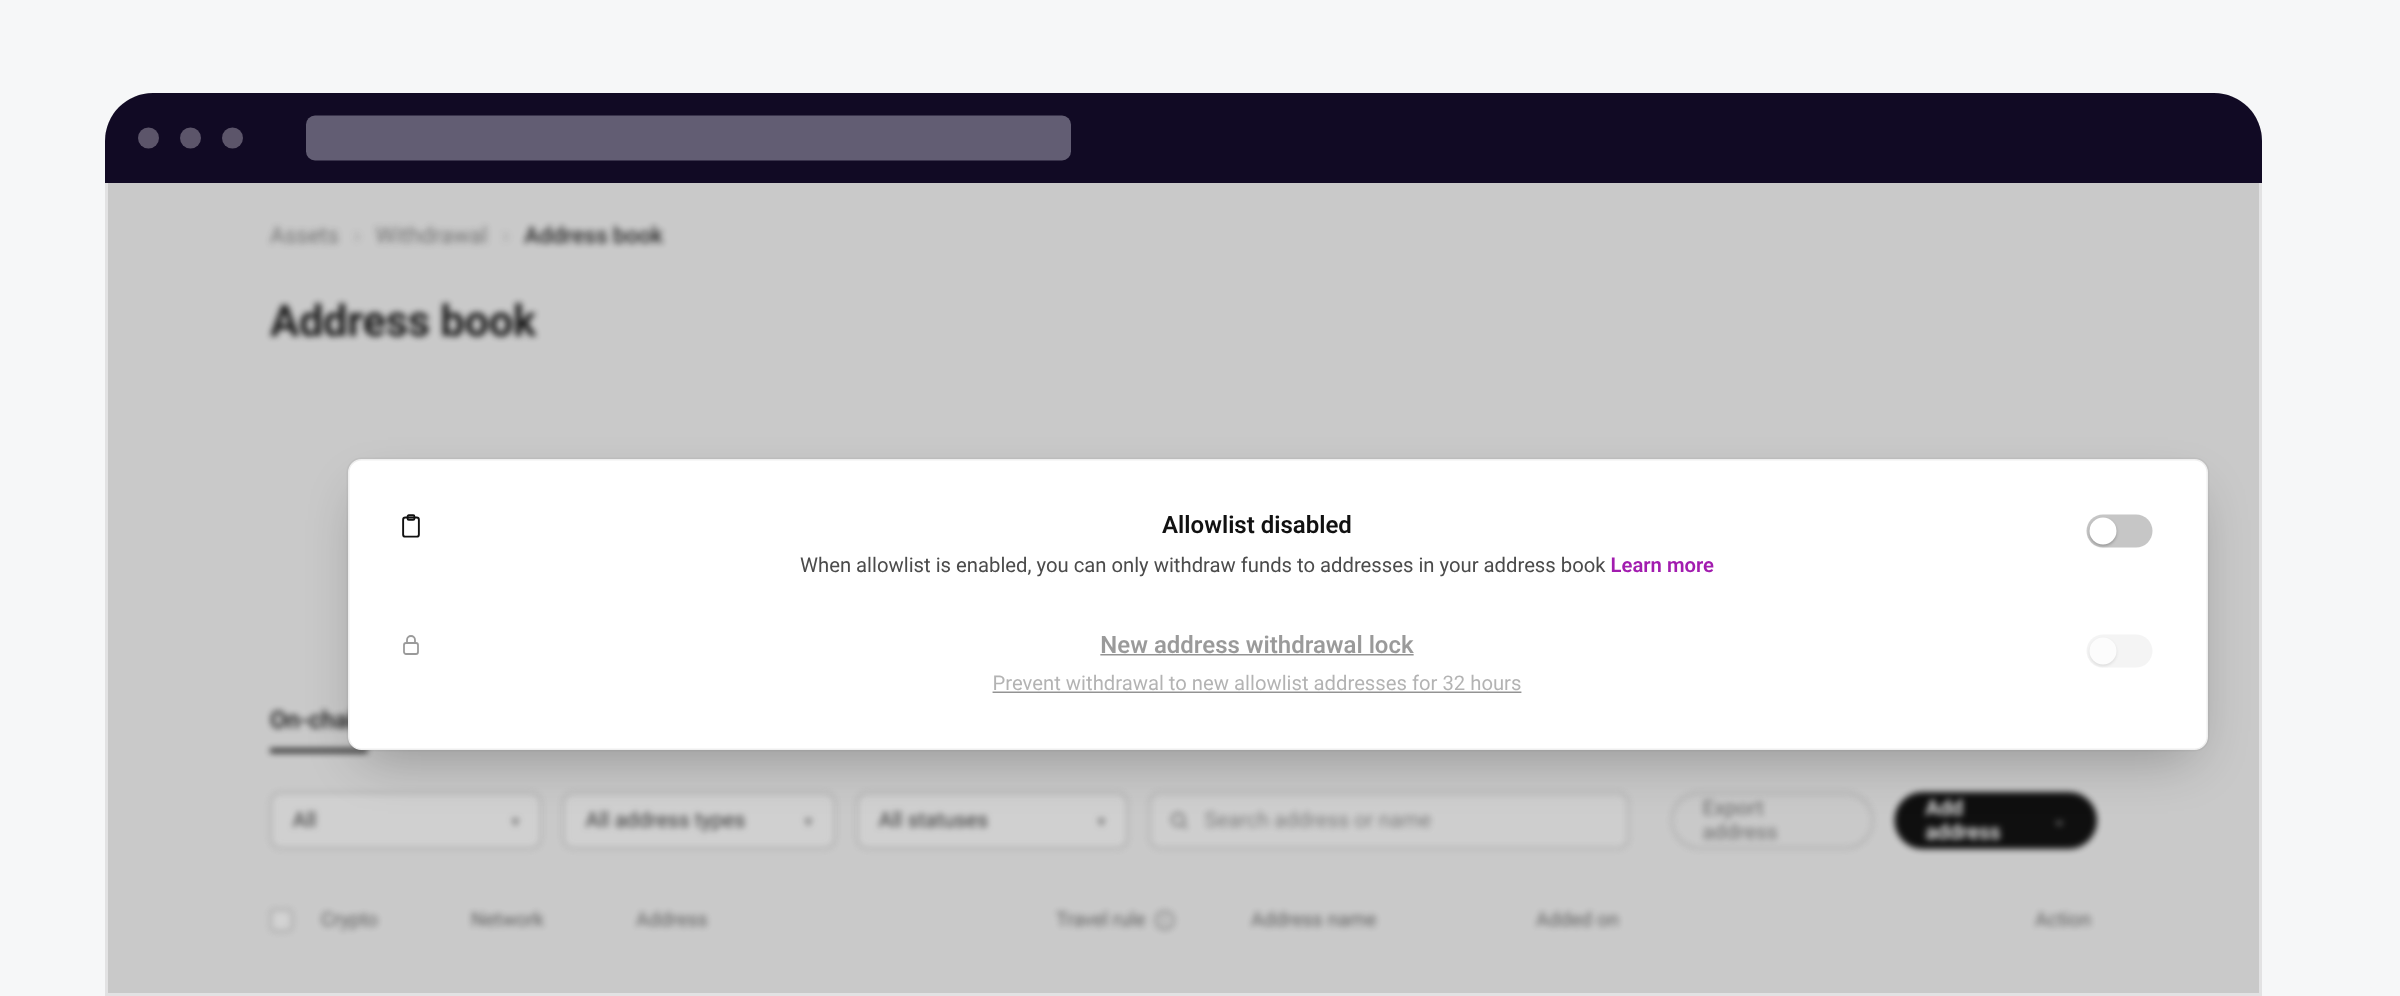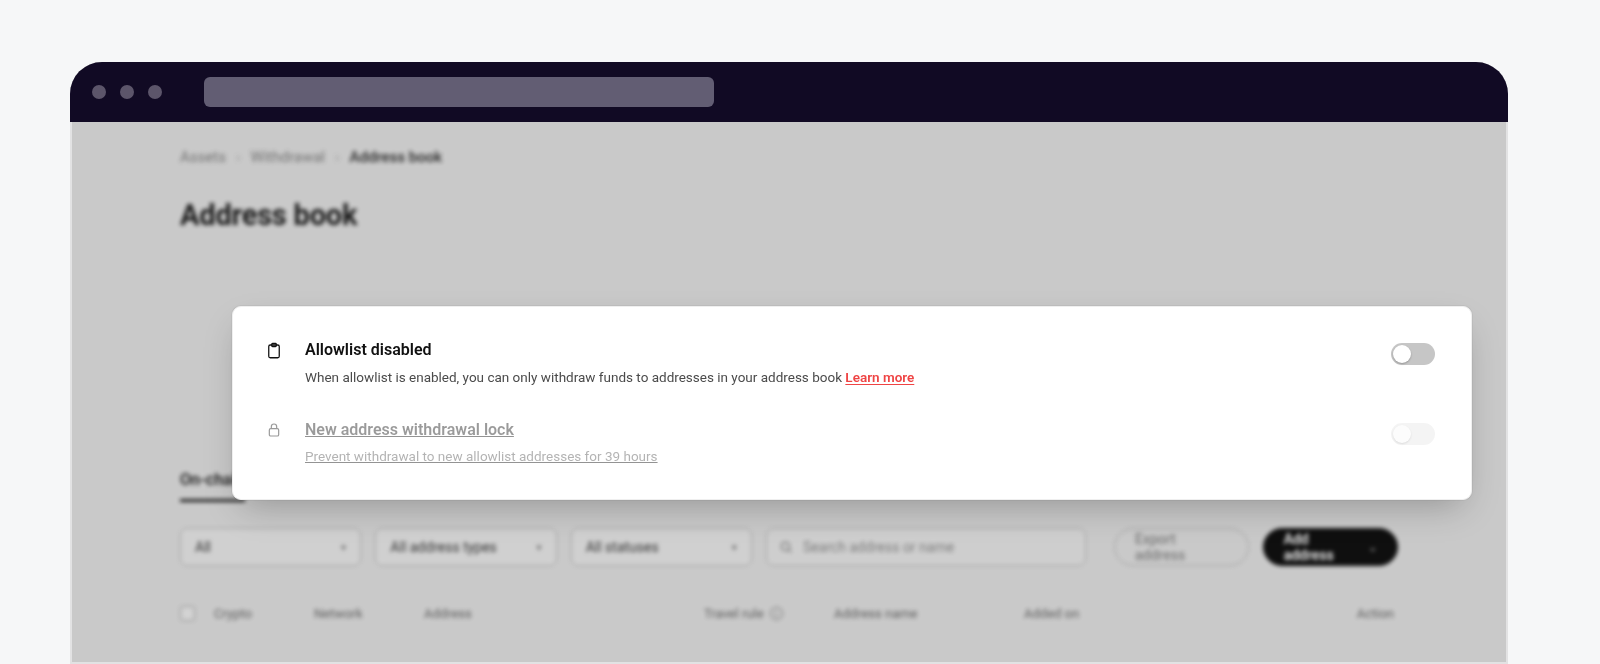--- a/index.html
+++ b/index.html
@@ -123,32 +123,33 @@
   .settings-card {
     position: absolute;
     top: 306px;
     left: 232px;
     width: 1240px;
     background: #fff;
     border-radius: 9px;
     box-shadow: 0 14px 34px -10px rgba(0,0,0,0.28), 0 0 0 1px rgba(0,0,0,0.04);
     padding: 26px 36px 26px 30px;
     border: 1.5px solid #efefef;
+    text-align: center;
   }
   .row {
     display: flex; align-items: flex-start; gap: 20px;
     padding: 6px 0;
   }
   .row + .row { margin-top: 20px; }
   .row.dim { opacity: 0.42; text-decoration: underline; }
   .ic-box { width: 22px; display:flex; justify-content:center; padding-top:2px; color:#1a1a1a; }
   .row-body { flex: 1; }
   .row-title { font-size: 16px; font-weight: 600; color: #111; line-height: 1.35; }
   .row-desc { font-size: 13.5px; color: #4b4b4b; margin-top: 6px; line-height: 1.5; }
-  .learn { color: #ef4444; font-weight: 600; text-decoration: underline; text-underline-offset: 2px; cursor:pointer; }
+  .learn { color: #a21caf; font-weight: 600; text-underline-offset: 2px; cursor:pointer; }
   .toggle {
     width: 44px; height: 22px; border-radius: 12px;
     background: #c6c6c6; position: relative; flex-shrink:0;
     margin-top: 4px;
   }
   .toggle::after {
     content:""; position:absolute; width:18px; height:18px; top:2px; left:2px;
     border-radius:50%; background:#fff; box-shadow: 0 1px 2px rgba(0,0,0,0.25);
   }
   .toggle.dim { background: #e6e6e6; }
@@ -253,18 +254,18 @@
 
     <div class="row dim">
       <div class="ic-box">
         <svg width="16" height="18" viewBox="0 0 24 24" fill="none" stroke="#111" stroke-width="1.8" stroke-linejoin="round">
             <rect x="5" y="10" width="14" height="11" rx="2"></rect>
             <path d="M8 10V7a4 4 0 0 1 8 0v3"></path>
           </svg>
       </div>
       <div class="row-body">
         <div class="row-title">New address withdrawal lock</div>
-        <div class="row-desc">Prevent withdrawal to new allowlist addresses for 39 hours</div>
+        <div class="row-desc">Prevent withdrawal to new allowlist addresses for 32 hours</div>
       </div>
       <div class="toggle dim"></div>
     </div>
   </div>
 </div>
 
 </body></html>

